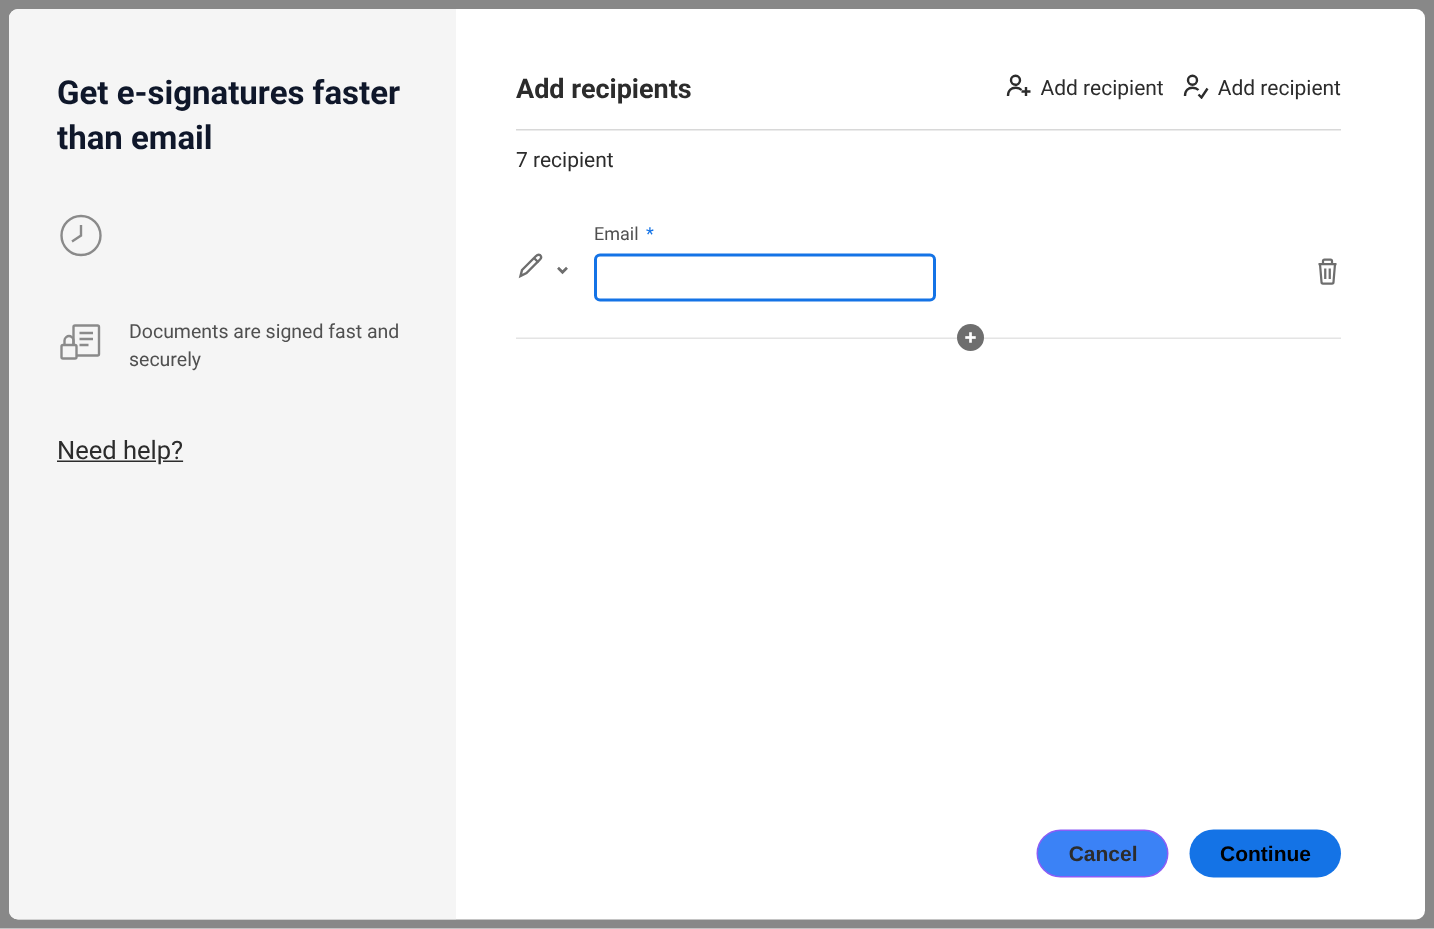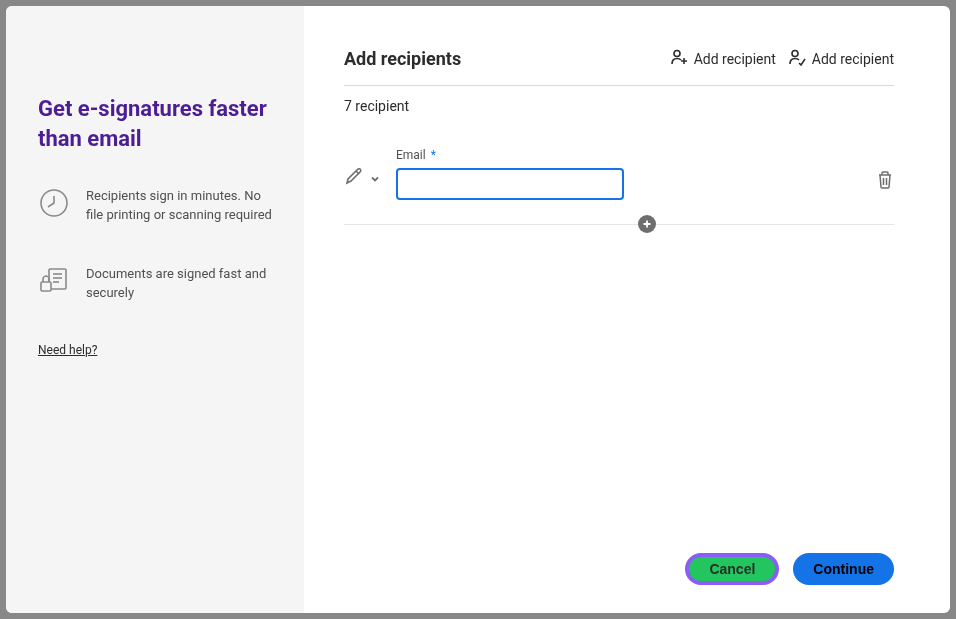--- a/index.html
+++ b/index.html
@@ -21,24 +21,23 @@
   .sidebar {
     width: 298px;
     background: #f5f5f5;
     padding: 42px 32px 32px 32px;
     display: flex;
     flex-direction: column;
   }
   .sidebar h1 {
     font-size: 22px;
     font-weight: 700;
-    color: #4c1d95;
+    color: #0f172a;
     line-height: 1.35;
     margin-bottom: 34px;
-    margin-top: 46px;
   }
   .feature {
     display: flex;
     align-items: flex-start;
     margin-bottom: 40px;
   }
   .feature .icon {
     width: 32px;
     height: 32px;
     flex: 0 0 32px;
@@ -46,21 +45,21 @@
     display: flex;
     align-items: center;
     justify-content: center;
   }
   .feature .text {
     font-size: 13px;
     color: #505050;
     line-height: 1.45;
   }
   .need-help {
-    font-size: 12px;
+    font-size: 17px;
     color: #2c2c2c;
     text-decoration: underline;
     cursor: pointer;
     align-self: flex-start;
   }
   .main {
     flex: 1;
     padding: 42px 56px 28px 40px;
     display: flex;
     flex-direction: column;
@@ -190,22 +189,22 @@
     border-radius: 16px;
     font-size: 14px;
     font-weight: 600;
     cursor: pointer;
     display: inline-flex;
     align-items: center;
     justify-content: center;
     border: none;
   }
   .btn-secondary {
-    background: #22c55e;
-    border: 4px solid #8b5cf6;
+    background: #3b82f6;
+    border: 1px solid #8b5cf6;
     color: #2c2c2c;
   }
   .btn-primary {
     background: #1473e6;
     color: #000000;
   }
 </style>
 </head>
 <body>
 
@@ -214,21 +213,20 @@
   <aside class="sidebar">
     <h1>Get e-signatures faster than email</h1>
 
     <div class="feature">
       <span class="icon">
         <svg width="30" height="30" viewBox="0 0 30 30" fill="none" stroke="#8a8a8a" stroke-width="1.6">
           <circle cx="15" cy="15" r="13"></circle>
           <path d="M15 8 L15 15 L9 19"></path>
         </svg>
       </span>
-      <div class="text">Recipients sign in minutes. No file printing or scanning required</div>
     </div>
 
 
     <div class="feature">
       <span class="icon">
         <svg width="32" height="32" viewBox="0 0 32 32" fill="none" stroke="#8a8a8a" stroke-width="1.6">
           <rect x="11" y="4" width="17" height="20" rx="1"></rect>
           <line x1="15" y1="9" x2="24" y2="9"></line>
           <line x1="15" y1="13" x2="24" y2="13"></line>
           <line x1="15" y1="17" x2="21" y2="17"></line>

